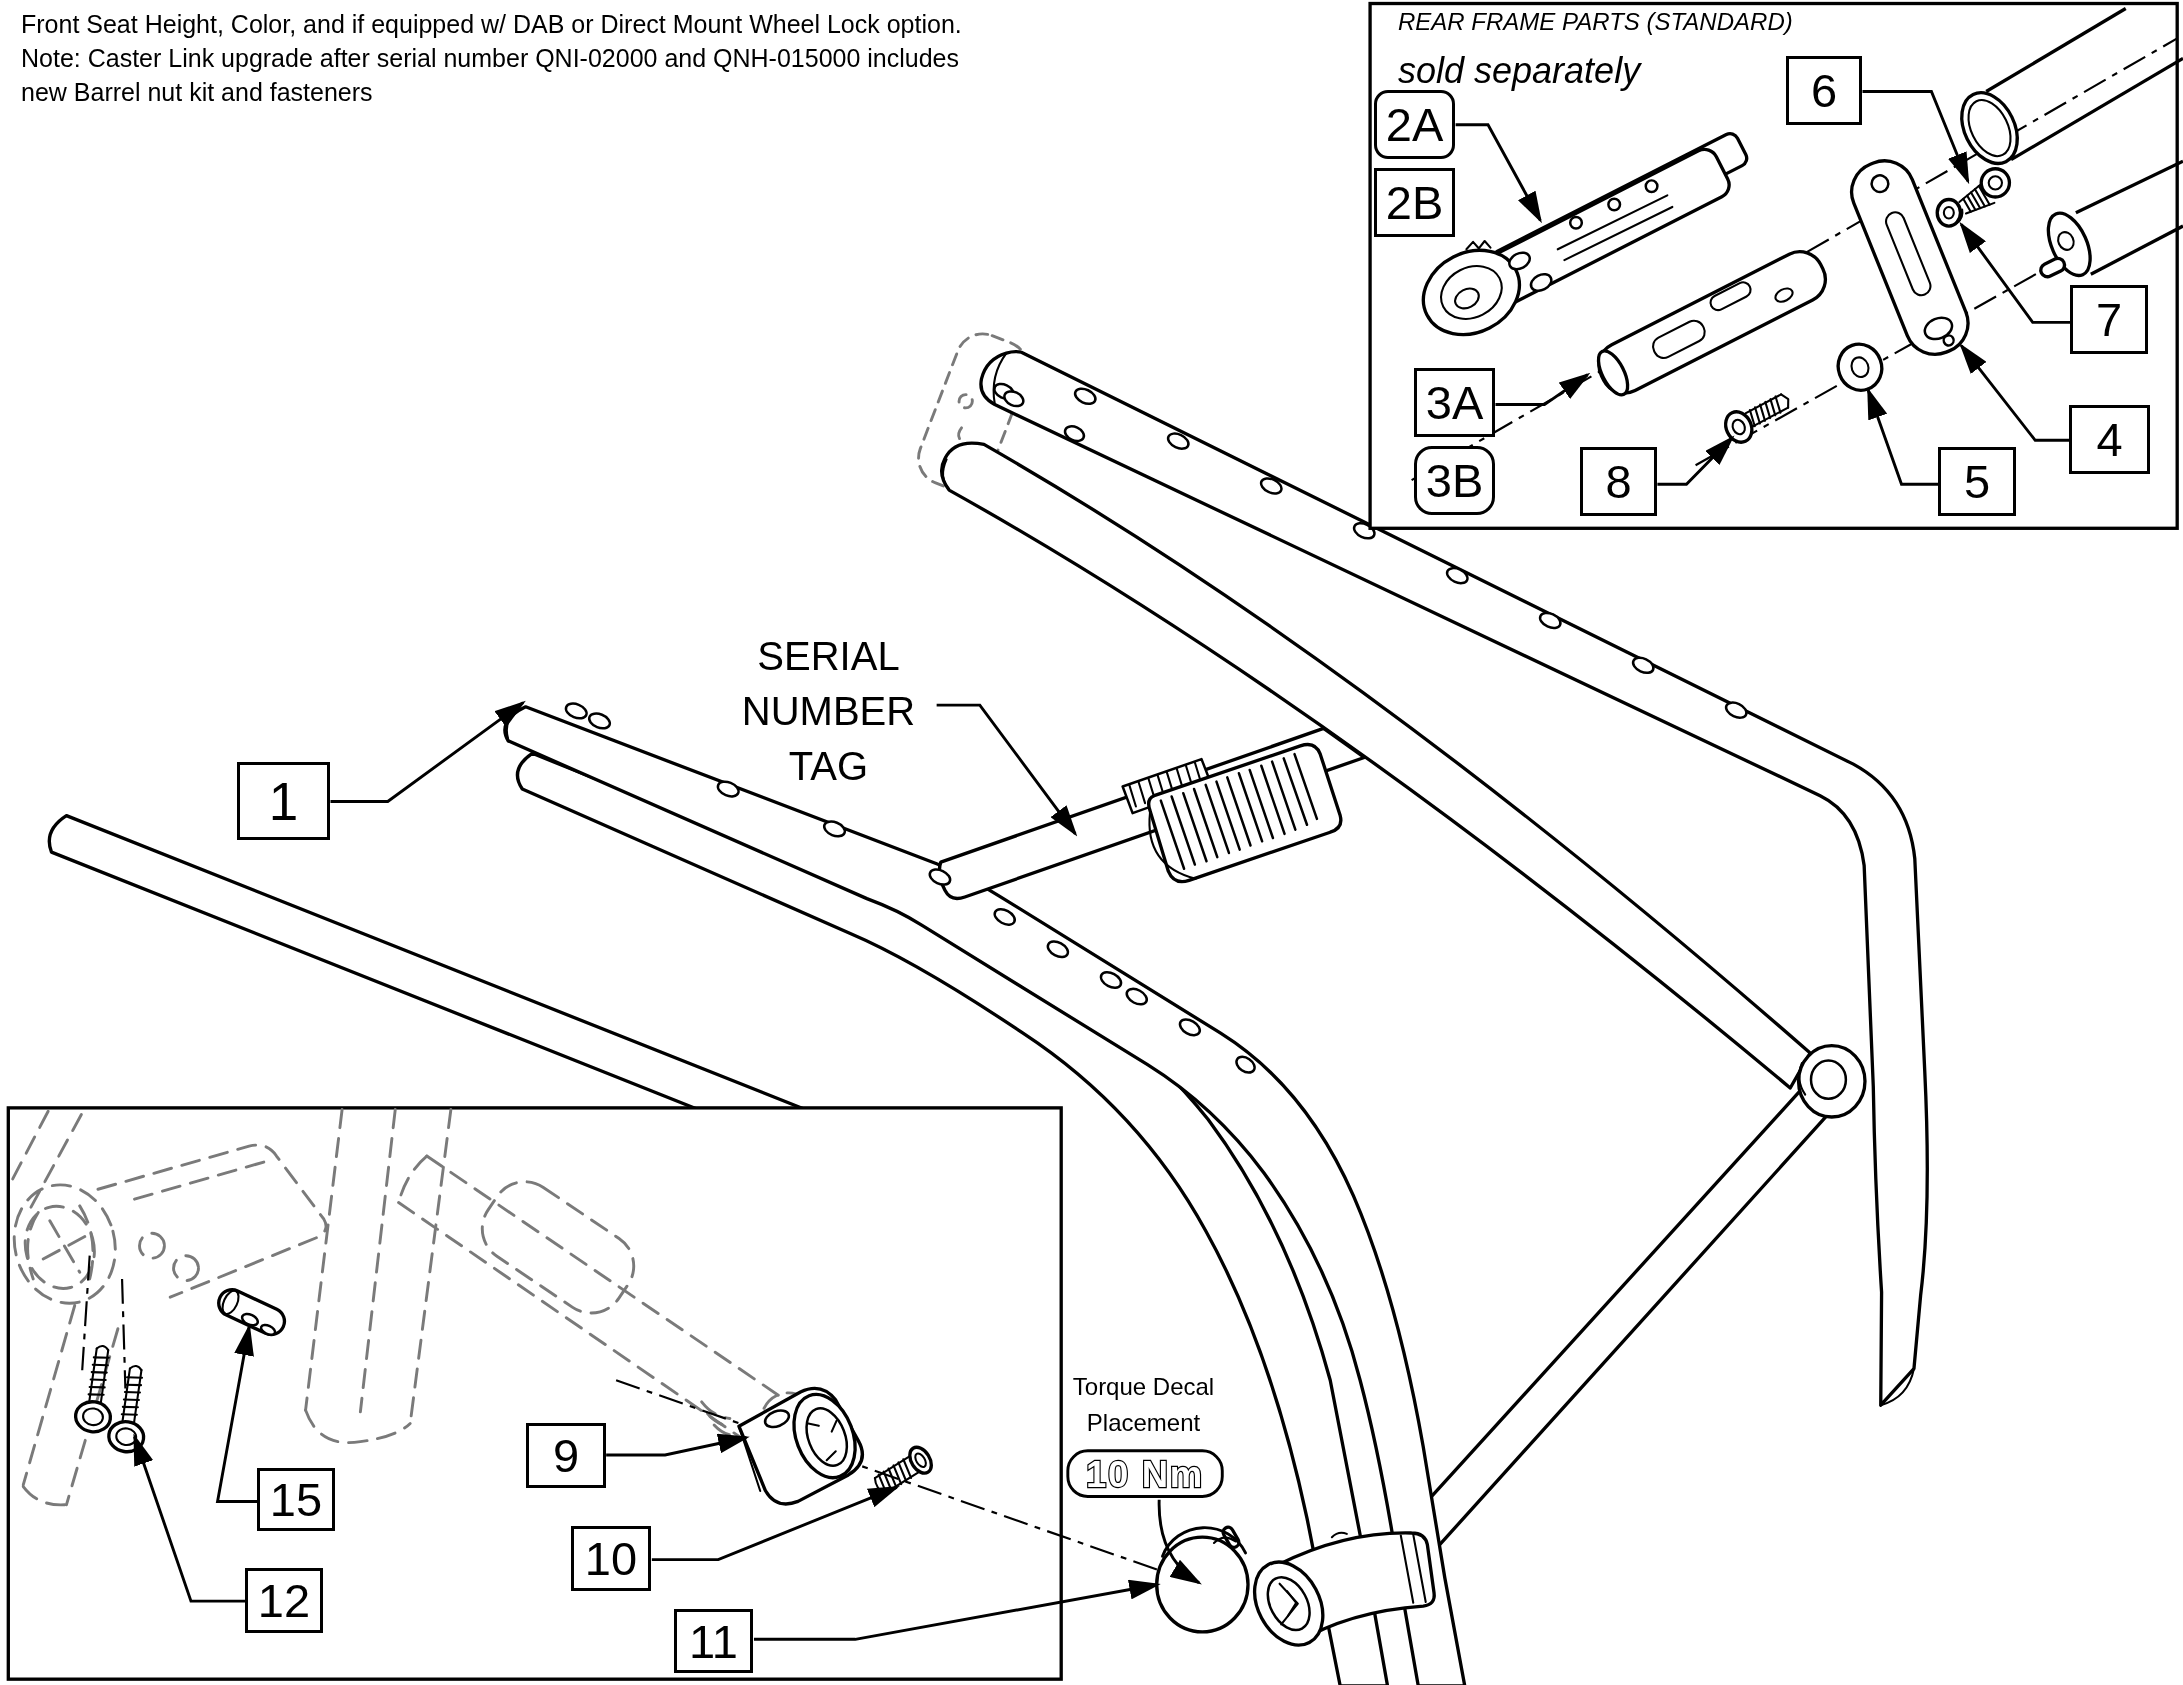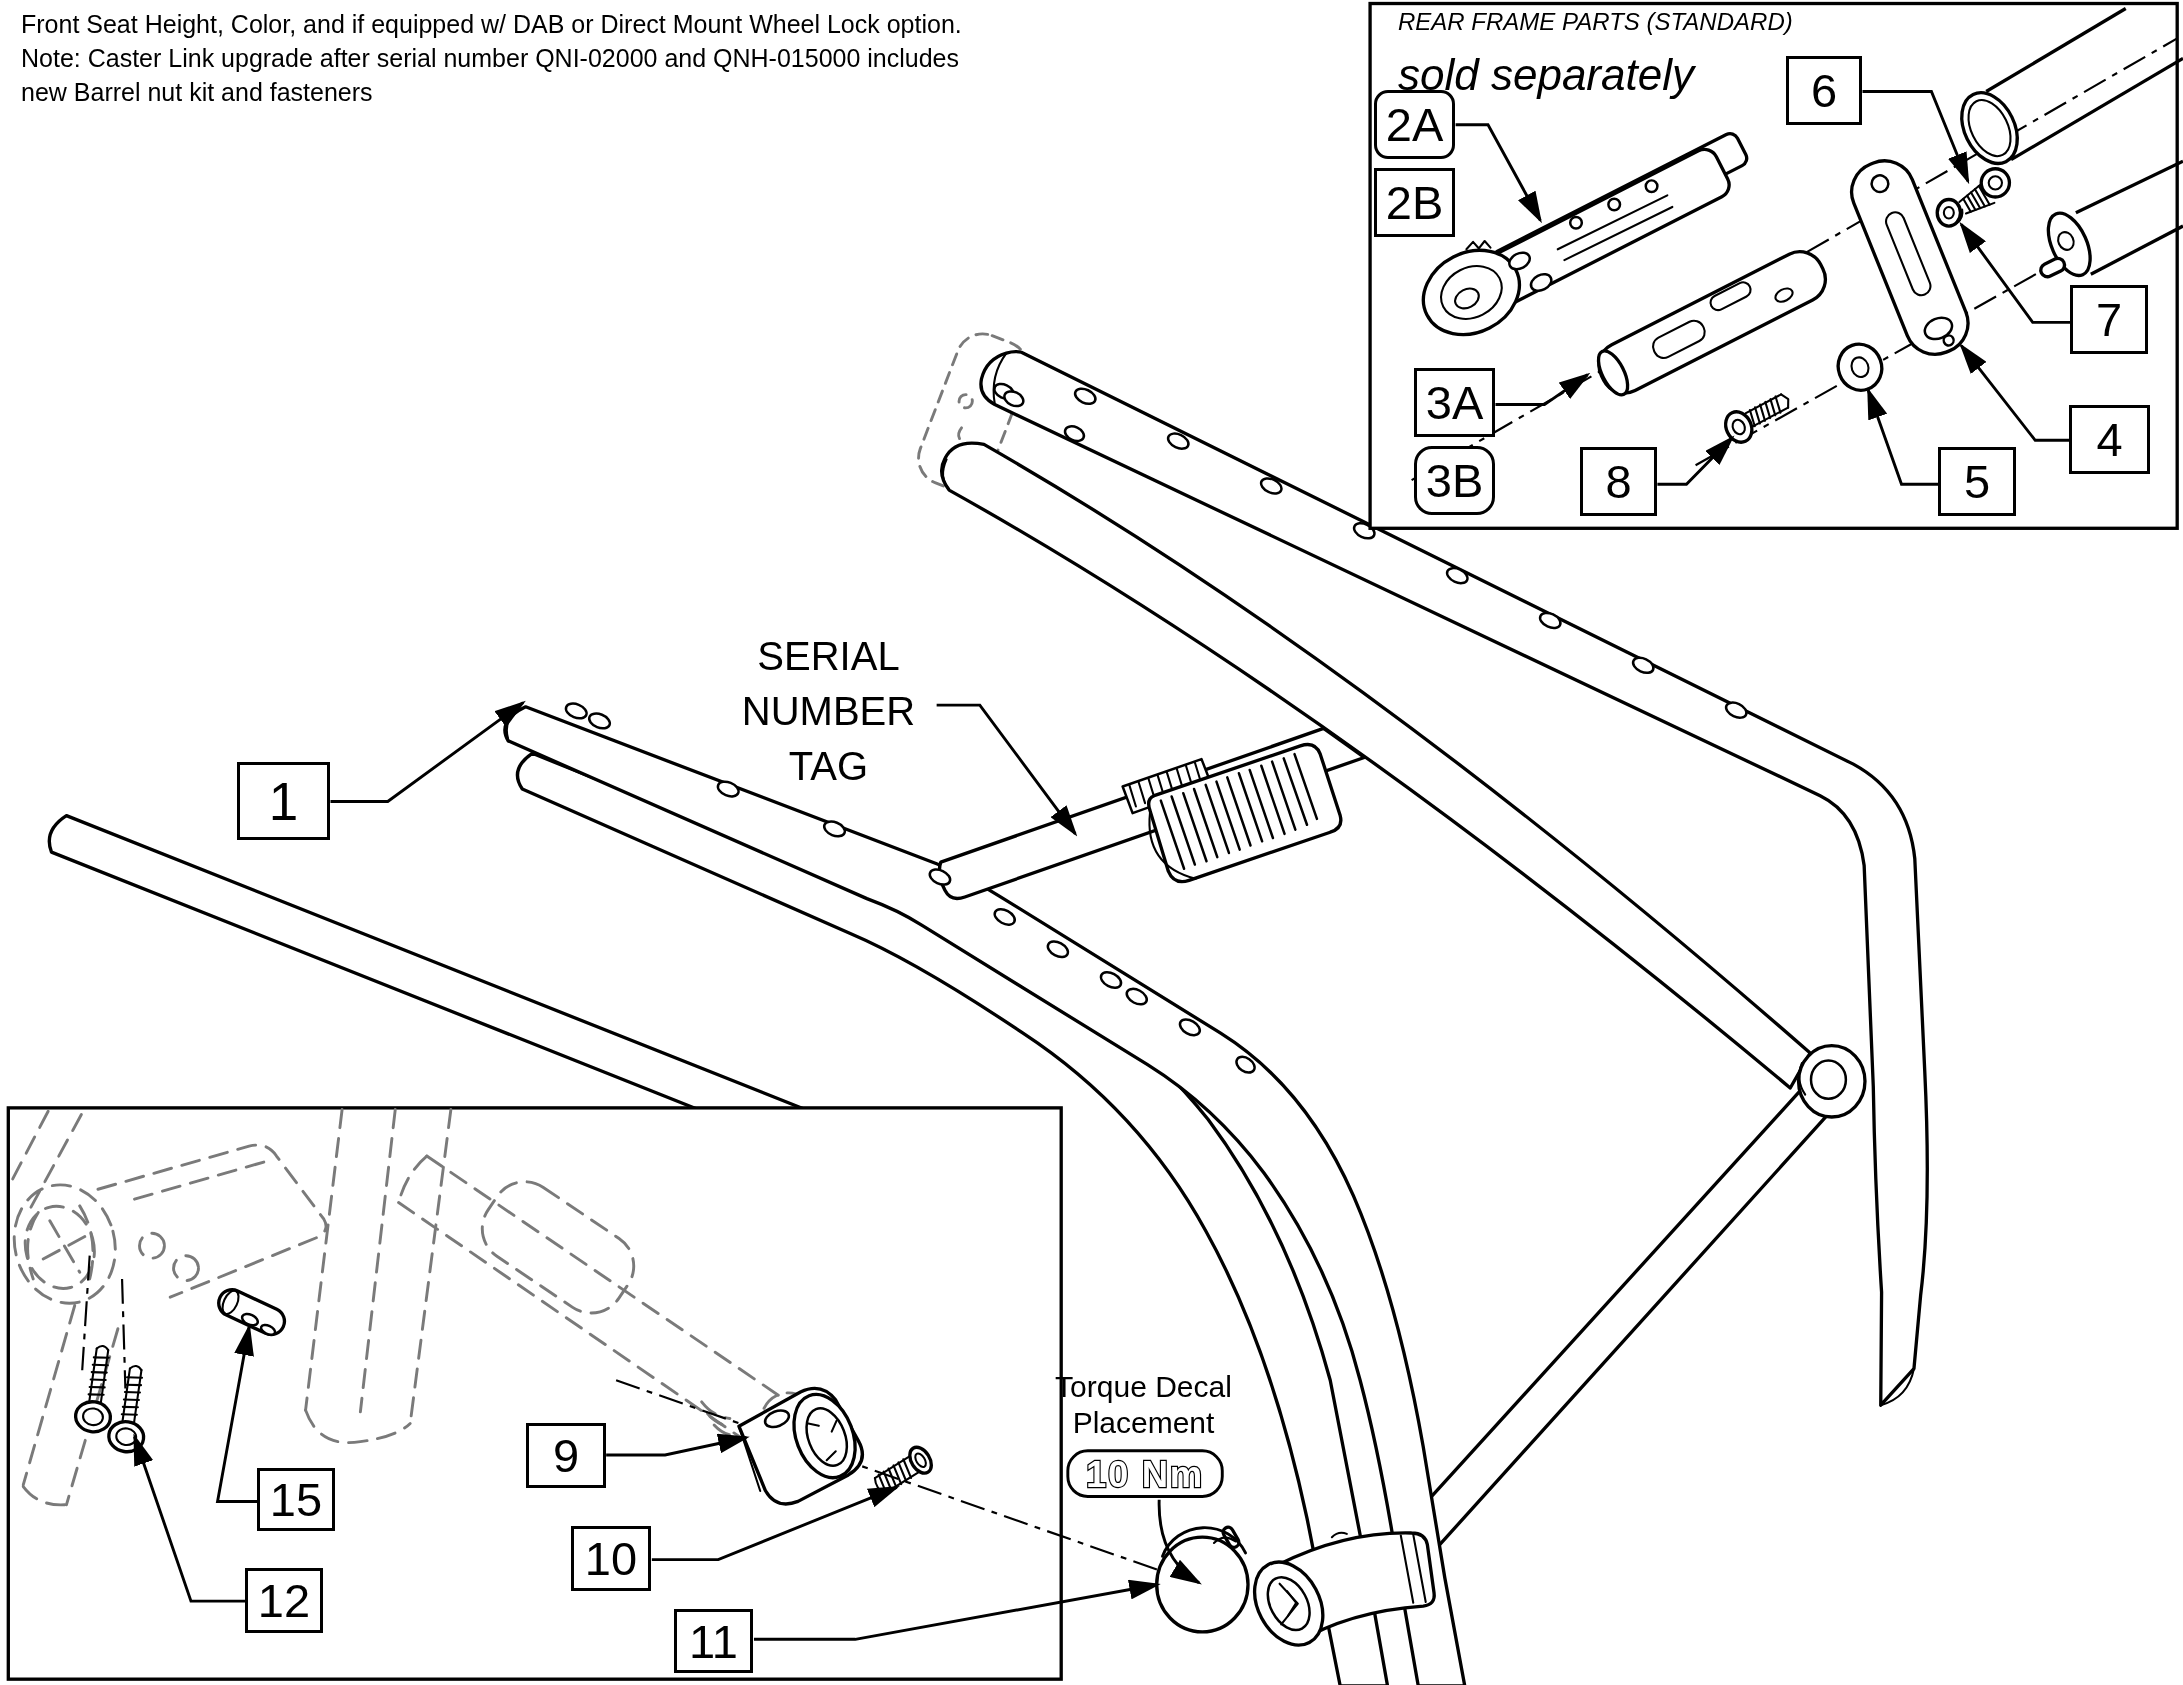--- a/index.html
+++ b/index.html
@@ -14,23 +14,23 @@
   .ghost{fill:none;stroke:#7a7a7a;stroke-width:3.5;stroke-linecap:round;}
   .gdash{stroke-dasharray:22 13;}
   .gdash2{stroke-dasharray:14 10;}
   .axis{fill:none;stroke:#000;stroke-width:2.6;stroke-dasharray:30 9 7 9;}
   .leader{fill:none;stroke:#000;stroke-width:3.5;marker-end:url(#ah);}
   .co{position:absolute;background:#fff;border:3.3px solid #000;display:flex;align-items:center;
       justify-content:center;font-size:47px;line-height:1;}
   .co.big{font-size:53px;}
   #note{position:absolute;left:21px;top:6.6px;font-size:25px;line-height:34px;white-space:nowrap;}
   #inset-title{position:absolute;left:1398px;top:8.3px;font-size:24px;font-style:italic;white-space:nowrap;}
-  #inset-sub{position:absolute;left:1398px;top:50px;font-size:44px;font-style:italic;white-space:nowrap;}
+  #inset-sub{position:absolute;left:1398px;top:50px;font-size:36px;font-style:italic;white-space:nowrap;}
   #serial{position:absolute;left:731px;top:629px;width:195px;text-align:center;font-size:40px;line-height:55px;}
-  #torque-label{position:absolute;left:1048px;top:1369px;width:191px;text-align:center;font-size:30px;line-height:36px;}
+  #torque-label{position:absolute;left:1048px;top:1369px;width:191px;text-align:center;font-size:24px;line-height:36px;}
   .badge-text{font-family:"Liberation Sans",sans-serif;font-size:44px;font-weight:bold;fill:#fff;
       stroke:#000;stroke-width:2.8;paint-order:stroke;letter-spacing:2px;text-anchor:middle;}
 </style>
 </head>
 <body>
 
 <div id="stage">
 
 <svg id="art" width="2183" height="1686" viewBox="0 0 2629 2030">
   <defs>

